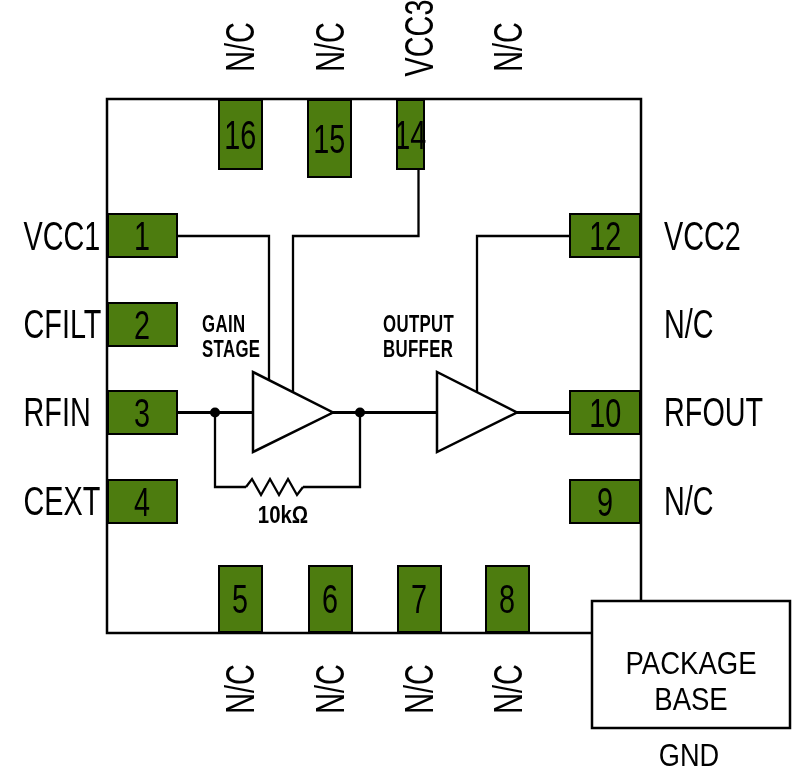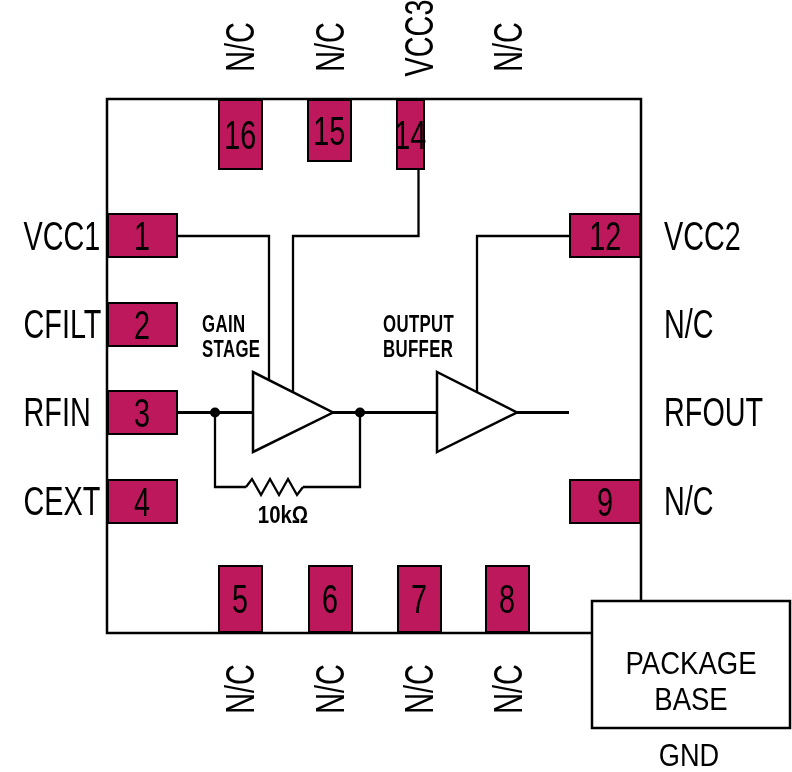--- a/index.html
+++ b/index.html
@@ -5,21 +5,21 @@
   * { margin:0; padding:0; box-sizing:border-box; }
   html,body { background:#ffffff; }
   body { font-family:"Liberation Sans", sans-serif; color:#000; }
   .canvas {
     position:relative; width:792px; height:772px; background:#fff; overflow:hidden;
   }
   .canvas svg { position:absolute; left:0; top:0; }
 
   
   .pin {
-    position:absolute; background:#be185d; border:2.5px solid #000;
+    position:absolute; background:#4d7c0f; border:2.5px solid #000;
     display:flex; align-items:center; justify-content:center;
   }
   .pin-num {
     font-size:40px; line-height:40px; transform:scaleX(0.72); white-space:nowrap;
   }
 
   
   .llabel {
     position:absolute; left:0; width:84px; height:48px; line-height:48px;
     text-align:right; font-size:40px; white-space:nowrap;
@@ -86,21 +86,21 @@
 
     <circle cx="215" cy="412.5" r="5" fill="#000"></circle>
     <circle cx="360" cy="412.5" r="5" fill="#000"></circle>
 
     <rect x="592" y="601" width="198" height="127" fill="#fff" stroke="#000" stroke-width="2.5"></rect>
   </svg>
 
   <div class="pin" style="left:218px;top:99px;width:45px;height:71px">
     <span class="pin-num">16</span>
     </div>
-  <div class="pin" style="left:307px;top:99px;width:45px;height:63px">
+  <div class="pin" style="left:307px;top:99px;width:45px;height:79px">
     <span class="pin-num">15</span>
     </div>
   <div class="pin" style="left:396px;top:99px;width:29px;height:71px">
     <span class="pin-num">14</span>
     </div>
 
   <div class="pin" style="left:218px;top:565px;width:45px;height:68px">
     <span class="pin-num">5</span>
     </div>
   <div class="pin" style="left:308px;top:565px;width:45px;height:68px">
@@ -121,20 +121,23 @@
     </div>
   <div class="pin" style="left:107px;top:390px;width:71px;height:45px">
     <span class="pin-num">3</span>
     </div>
   <div class="pin" style="left:107px;top:479px;width:71px;height:45px">
     <span class="pin-num">4</span>
     </div>
 
   <div class="pin" style="left:569px;top:213px;width:72px;height:45px">
     <span class="pin-num">12</span>
+    </div>
+  <div class="pin" style="left:569px;top:390px;width:72px;height:45px">
+    <span class="pin-num">10</span>
     </div>
   <div class="pin" style="left:569px;top:479px;width:72px;height:45px">
     <span class="pin-num">9</span>
     </div>
 
   <div class="rlabel" style="left:240px;top:47px">N/C</div>
   <div class="rlabel" style="left:330px;top:47px">N/C</div>
   <div class="rlabel" style="left:419px;top:38px">VCC3</div>
   <div class="rlabel" style="left:508px;top:47px">N/C</div>
 

